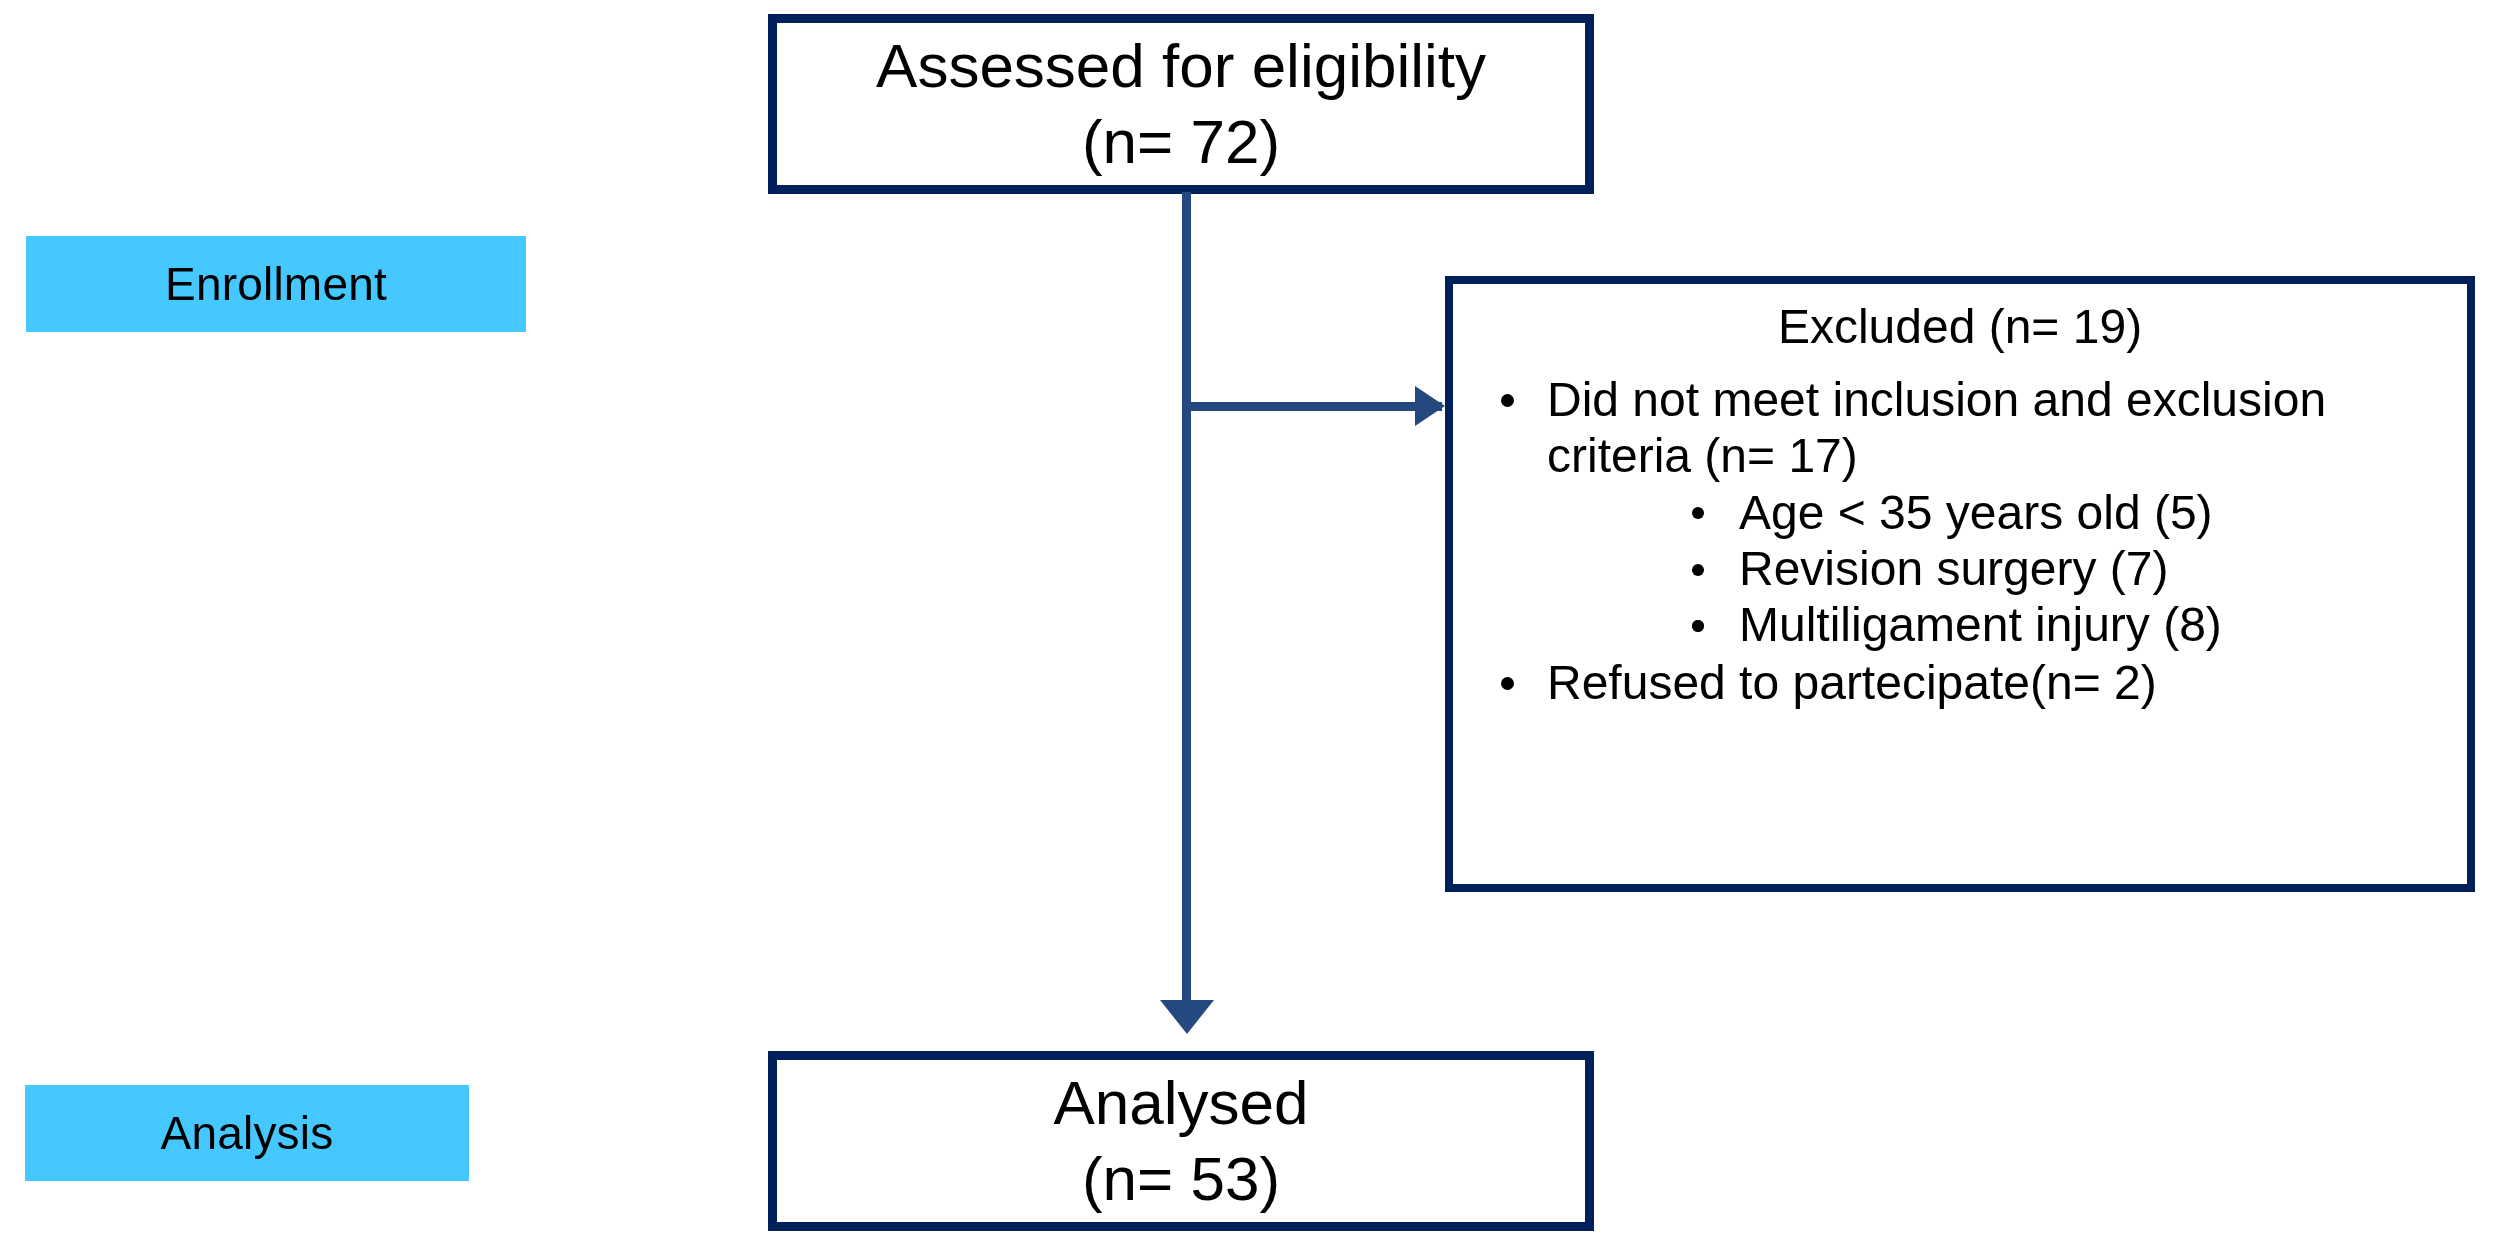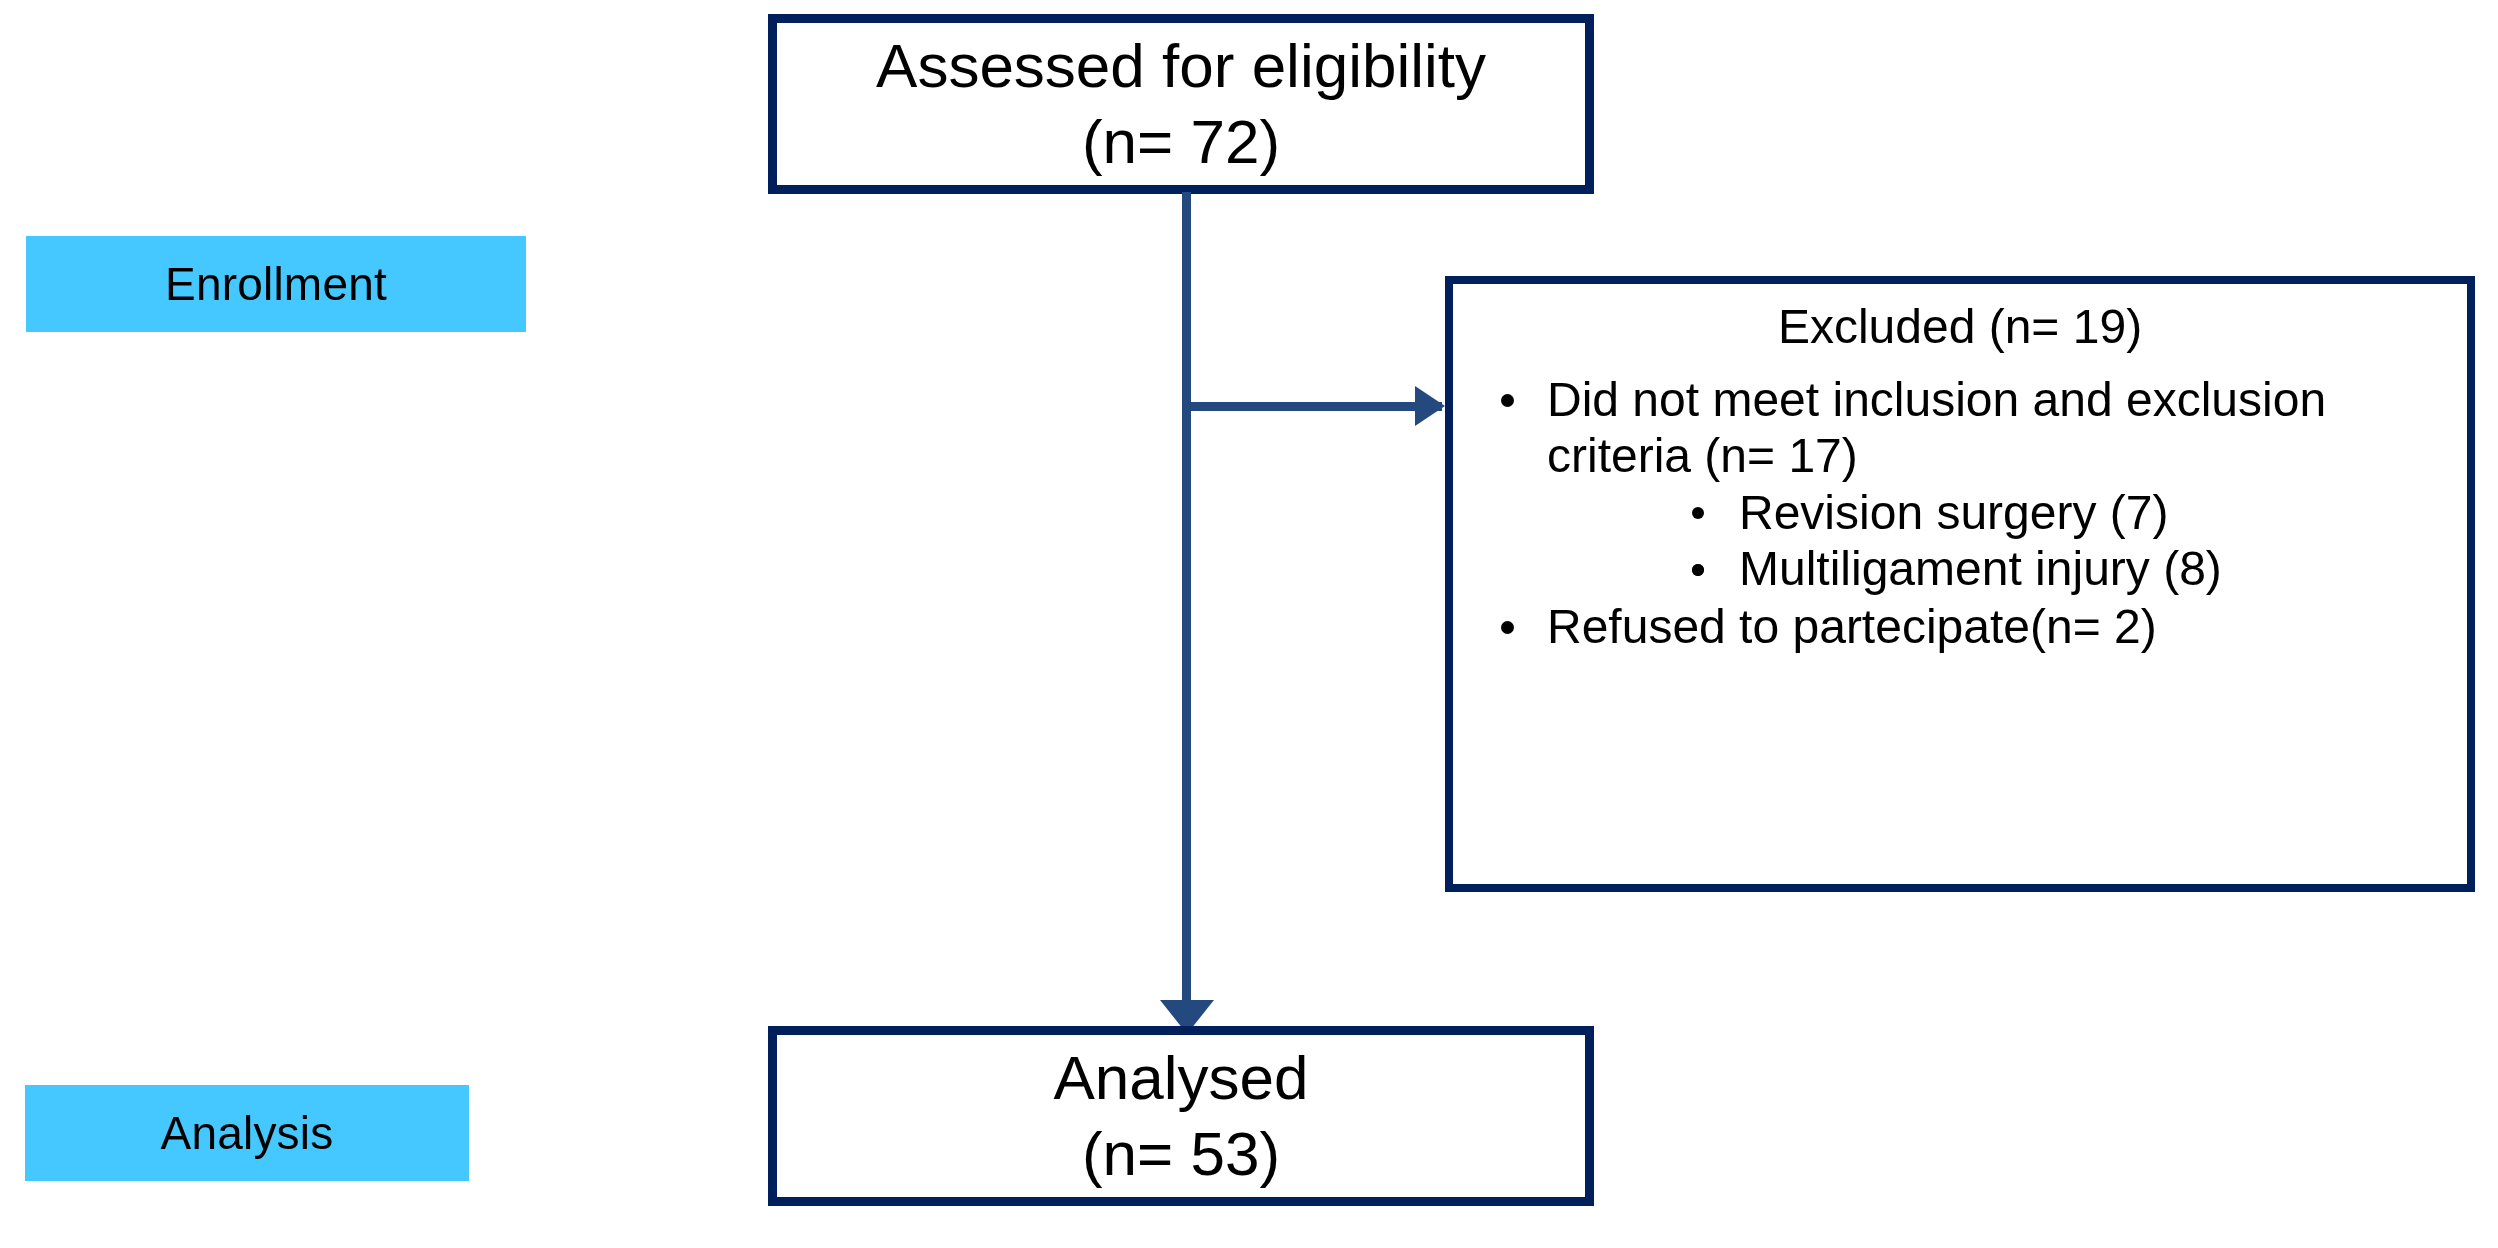--- a/index.html
+++ b/index.html
@@ -39,21 +39,21 @@
     background: #ffffff;
     border: 9px solid #00205B;
     box-sizing: border-box;
   }
   #box-assessed {
     left: 768px; top: 14px; width: 826px; height: 180px;
     display: flex; flex-direction: column;
     align-items: center; justify-content: center;
   }
   #box-analysed {
-    left: 768px; top: 1026px; width: 826px; height: 180px;
+    left: 768px; top: 1051px; width: 826px; height: 180px;
     display: flex; flex-direction: column;
     align-items: center; justify-content: center;
   }
   .box-line {
     font-size: 62px;
     line-height: 1.22;
     color: #000000;
     text-align: center;
     white-space: nowrap;
   }
@@ -178,20 +178,24 @@
 
     <ul class="bullets">
 
       <li class="bullet-l1">
         <span class="dot"></span>
         <span>Did not meet inclusion and exclusion criteria (n= 17)</span>
 
         <ul class="sub-bullets">
           <li class="bullet-l2">
             <span class="dot"></span>
+            <span>Age &lt; 35 years old (5)</span>
+          </li>
+          <li class="bullet-l2">
+            <span class="dot"></span>
             <span>Revision surgery (7)</span>
           </li>
           <li class="bullet-l2">
             <span class="dot"></span>
           </li>
           <li class="bullet-l2">
             <span class="dot"></span>
             <span>Multiligament injury (8)</span>
           </li>
         </ul>

